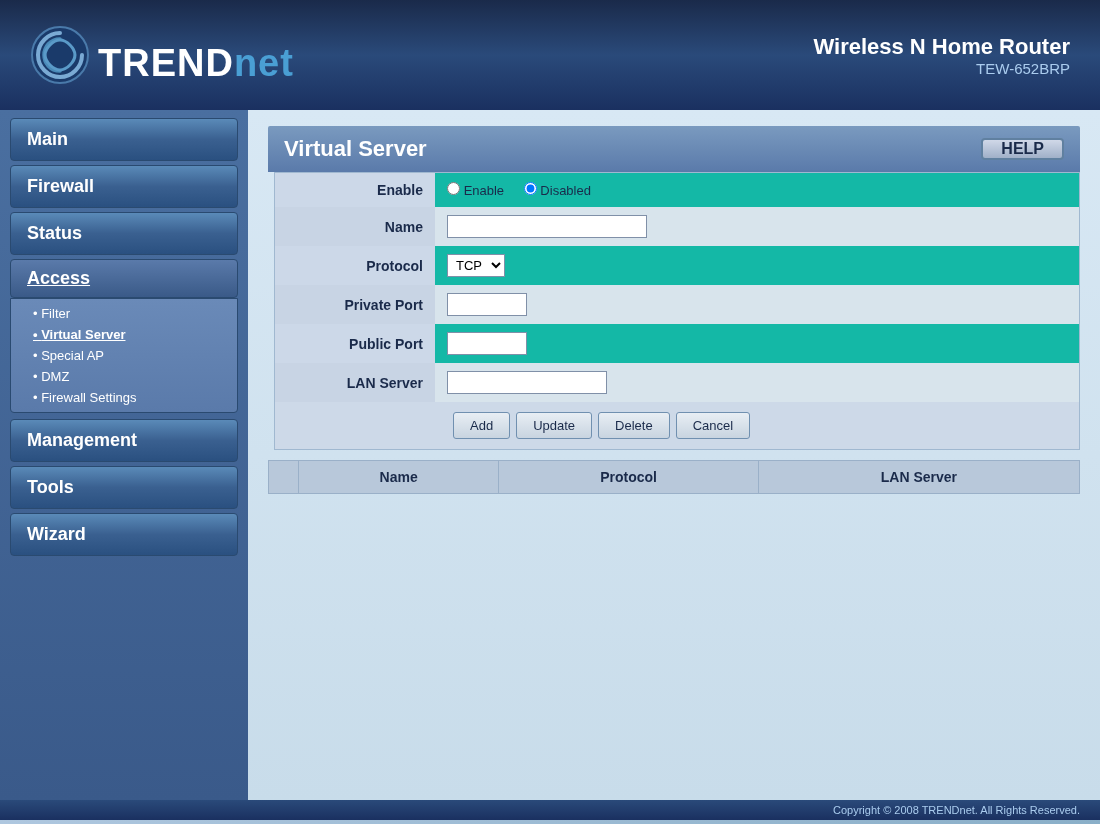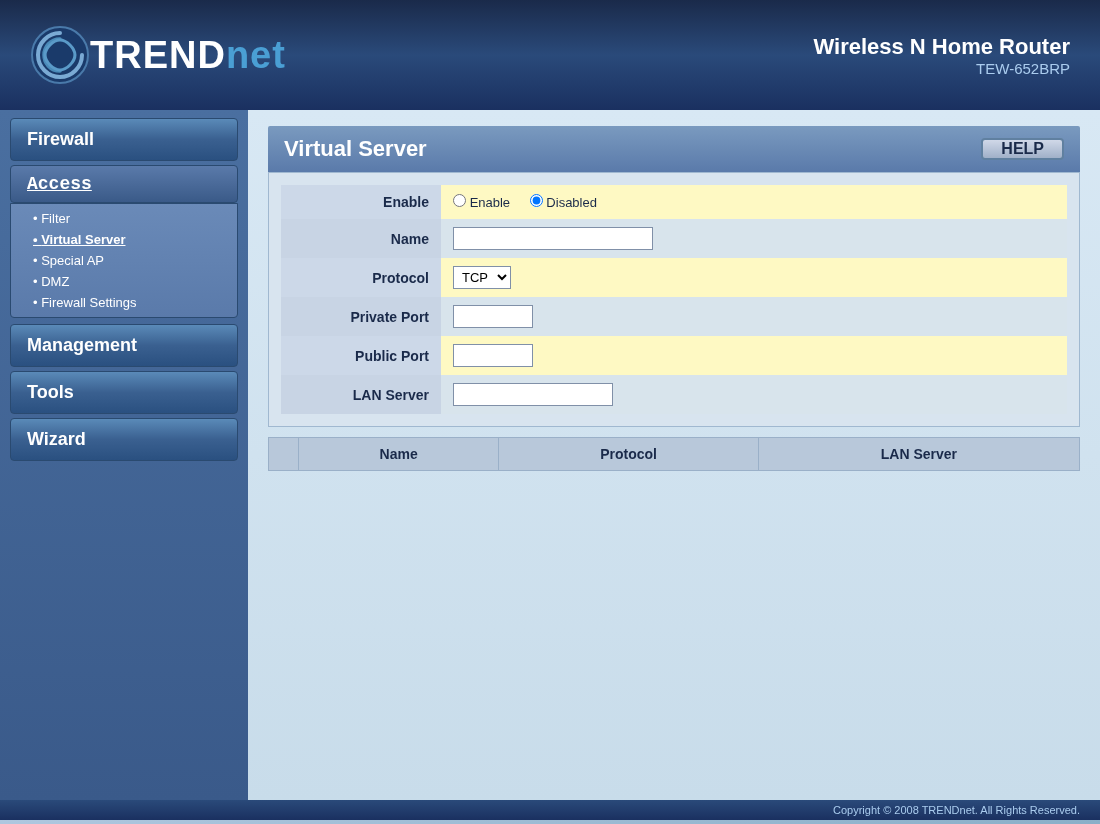--- a/index.html
+++ b/index.html
@@ -16,22 +16,22 @@
       width: 100%;
       height: 110px;
       background: linear-gradient(180deg, #1a2a4a 0%, #2a4a7a 50%, #1a3060 100%);
       display: flex;
       align-items: center;
       justify-content: space-between;
       padding: 0 30px;
     }
     .logo-area {
       display: flex;
-      align-items: center;
-      gap: 0;
+      align-items: flex-end;
+      gap: 8px;
     }
     .logo-icon {
       width: 60px;
       height: 60px;
     }
     .router-info {
       text-align: right;
       color: white;
     }
     .router-info .model-name {
@@ -83,21 +83,20 @@
       width: 100%;
       padding: 8px 16px;
       background: linear-gradient(180deg, #5a7aaa 0%, #3a5a88 100%);
       border: 1px solid #2a4a70;
       border-radius: 4px;
       color: white;
       font-size: 18px;
       font-weight: bold;
       cursor: pointer;
       text-align: left;
-      font-family: Liberation Mono, monospace;
     }
     .access-sub {
       padding: 4px 0 4px 16px;
       background: linear-gradient(180deg, #6a8ab8 0%, #5a7aaa 100%);
       border: 1px solid #2a4a70;
       border-radius: 0 0 4px 4px;
     }
     .access-sub a {
       display: block;
       color: #fff;
@@ -166,40 +165,41 @@
       font-size: 16px;
       font-weight: bold;
       color: #1a2a4a;
       cursor: pointer;
     }
 
     
     .form-area {
       background: #d8e4ef;
       border: 1px solid #a0b8d0;
-      padding: 12px;
+      padding: 0;
+      margin-left: 6px;
     }
     .form-table {
       width: 100%;
       border-collapse: collapse;
     }
     .form-table tr td {
       padding: 8px 12px;
       vertical-align: middle;
     }
     .form-table tr td:first-child {
       text-align: right;
       font-weight: bold;
       font-size: 14px;
       color: #1a2a4a;
       width: 160px;
       background: #ccd8e8;
     }
     .form-table tr td:last-child {
-      background: #fef9c3;
+      background: #14b8a6;
     }
     .form-table tr:nth-child(even) td:first-child {
       background: #c8d4e4;
     }
     .form-table tr:nth-child(even) td:last-child {
       background: #d8e4ec;
     }
 
     input[type="text"] {
       border: 1px solid #8090a8;
@@ -300,21 +300,23 @@
   </div>
   <div class="router-info">
     <div class="model-name">Wireless N Home Router</div>
     <div class="model-num">TEW-652BRP</div>
   </div>
 </div>
 
 <div class="main-layout">
 
   <div class="sidebar">
+    <a class="nav-btn" href="#">Main</a>
     <a class="nav-btn" href="#">Firewall</a>
+    <a class="nav-btn" href="#">Status</a>
 
     <div class="access-section">
       <a class="access-header" href="#">Access</a>
       <div class="access-sub">
         <a href="#">Filter</a>
         <a href="#" class="active">Virtual Server</a>
         <a href="#">Special AP</a>
         <a href="#">DMZ</a>
         <a href="#">Firewall Settings</a>
       </div>
@@ -381,20 +383,27 @@
           </tr>
           <tr>
             <td>LAN Server</td>
             <td>
               <input type="text" class="lan-input" value="" style="">
             </td>
           </tr>
         </tbody>
           </table>
 
+        <div class="btn-row">
+          <div style="width:160px;"></div>
+          <button class="action-btn">Add</button>
+          <button class="action-btn">Update</button>
+          <button class="action-btn">Delete</button>
+          <button class="action-btn">Cancel</button>
+        </div>
       </div>
 
       <table class="data-table">
         <thead>
           <tr>
             <th class="table-checkbox-col"></th>
             <th>Name</th>
             <th>Protocol</th>
             <th>LAN Server</th>
           </tr>

